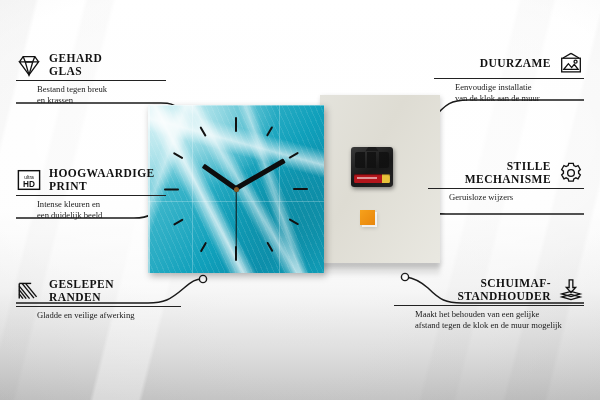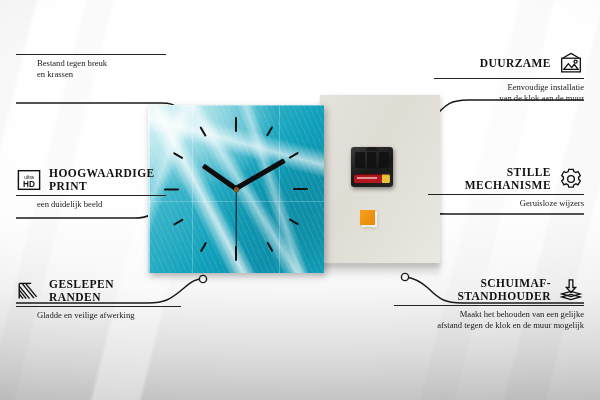--- a/index.html
+++ b/index.html
@@ -101,21 +101,21 @@
   .co-head{display:flex;align-items:center;gap:7px;}
   .co-title{font-size:11.5px;font-weight:bold;letter-spacing:.45px;color:#111;line-height:13px;
     text-transform:uppercase;}
   .co-rule{height:0;border-top:1.1px solid #222;margin:2px 0 3px;}
   .co-sub{font-size:8.6px;color:#1b1b1b;line-height:10.6px;margin-left:21px;}
   .left .co-head{justify-content:flex-start;}
   .left .co-title{text-align:left;}
   .left .co-sub{text-align:left;}
   .right .co-head{justify-content:flex-end;font-family:Liberation Serif, serif;}
   .right .co-title{text-align:right;}
-  .right .co-sub{text-align:right;}
+  .right .co-sub{text-align:left;}
 
   .ico{width:26px;height:26px;flex:0 0 26px;display:block;}
   .ico svg{display:block;width:26px;height:26px;}
 
   
   #links{position:absolute;inset:0;pointer-events:none;}
 </style>
 </head>
 <body>
 
@@ -177,40 +177,57 @@
         </div>
       <div class="hand" id="hand-h" style="width: 40px; height: 5.2px; left: 88px; top: 81.4px; transform: rotate(215deg);"></div>
       <div class="hand" id="hand-m" style="width: 56px; height: 5.2px; left: 88px; top: 81.4px; transform: rotate(-30deg);"></div>
       <div class="hand" id="hand-s" style="width: 60px; height: 1.4px; left: 88px; top: 83.3px; transform: rotate(90deg);"></div>
       <div class="hub" id="hub" style="left: 85.5px; top: 81.5px;"></div>
     </div>
     <div class="clock-edge"></div>
   </div>
 
   <div class="callout left" style="left:16px;top:52px;width:150px;">
+    <div class="co-head">
+      <span class="ico">
+        <svg viewBox="0 0 24 24">
+            <g fill="none" stroke="#111" stroke-width="1.2">
+          <path d="M3.2 9.2h17.6L12 21.2z"></path>
+              <path d="M3.2 9.2 6.6 4.2h10.8l3.4 5"></path>
+          <path d="M6.6 4.2 8.6 9.2 12 21.2 15.4 9.2 17.4 4.2"></path>
+              <path d="M8.6 9.2h6.8"></path>
+        </g>
+          </svg>
+      </span>
+      <div>
+        <div class="co-title">GEHARD</div>
+        <div class="co-title">GLAS</div>
+      </div>
+    </div>
     <div class="co-rule"></div>
     <div class="co-sub">Bestand tegen breuk</div>
     <div class="co-sub">en krassen</div>
   </div>
 
   <div class="callout left" style="left:16px;top:167px;width:150px;">
     <div class="co-head">
       <span class="ico">
         <svg viewBox="0 0 24 24">
           <rect x="2.2" y="3.4" width="19.6" height="17.2" fill="none" stroke="#111" stroke-width="1.3"></rect>
           <text x="12" y="11.1" text-anchor="middle" font-family="Liberation Sans, sans-serif" font-size="4.6" fill="#111">ultra</text>
           <text x="12" y="18.2" text-anchor="middle" font-family="Liberation Sans, sans-serif" font-size="7.6" font-weight="bold" fill="#111">HD</text>
         </svg>
       </span>
       <div>
         <div class="co-title">HOOGWAARDIGE</div>
         <div class="co-title">PRINT</div>
       </div>
     </div>
     <div class="co-rule"></div>
+    <div class="co-sub">Intense kleuren en</div>
     <div class="co-sub">een duidelijk beeld</div>
   </div>
 
   <div class="callout left" style="left:16px;top:278px;width:165px;">
     <div class="co-head">
       <span class="ico">
         <svg viewBox="0 0 24 24">
             <g stroke="#111" stroke-width="1.3" fill="none">
           <path d="M3 5 L14 5"></path>
               <path d="M3 5 L3 19"></path>
@@ -246,21 +263,21 @@
           <circle cx="16.2" cy="10.8" r="1.4"></circle>
         </g>
           </svg>
       </span>
     </div>
     <div class="co-rule"></div>
     <div class="co-sub">Eenvoudige installatie</div>
     <div class="co-sub">van de klok aan de muur</div>
   </div>
 
-  <div class="callout right" style="left:428px;top:166px;width:156px;">
+  <div class="callout right" style="left:428px;top:160px;width:156px;">
     <div class="co-head">
       <div>
         <div class="co-title">STILLE</div>
         <div class="co-title">MECHANISME</div>
       </div>
       <span class="ico">
         <svg viewBox="0 0 24 24">
             <g fill="none" stroke="#111" stroke-width="1.25">
           <path d="M9.9 3.1h4.2l.5 2.1 1.9.9 2-1 2.1 3.7-1.6 1.5v2l1.6 1.5-2.1 3.7-2-1-1.9.9-.5 2.1H9.9l-.5-2.1-1.9-.9-2 1-2.1-3.7 1.6-1.5v-2L3.4 8.8l2.1-3.7 2 1 1.9-.9z"></path>
           <circle cx="12" cy="12" r="3.1"></circle>

